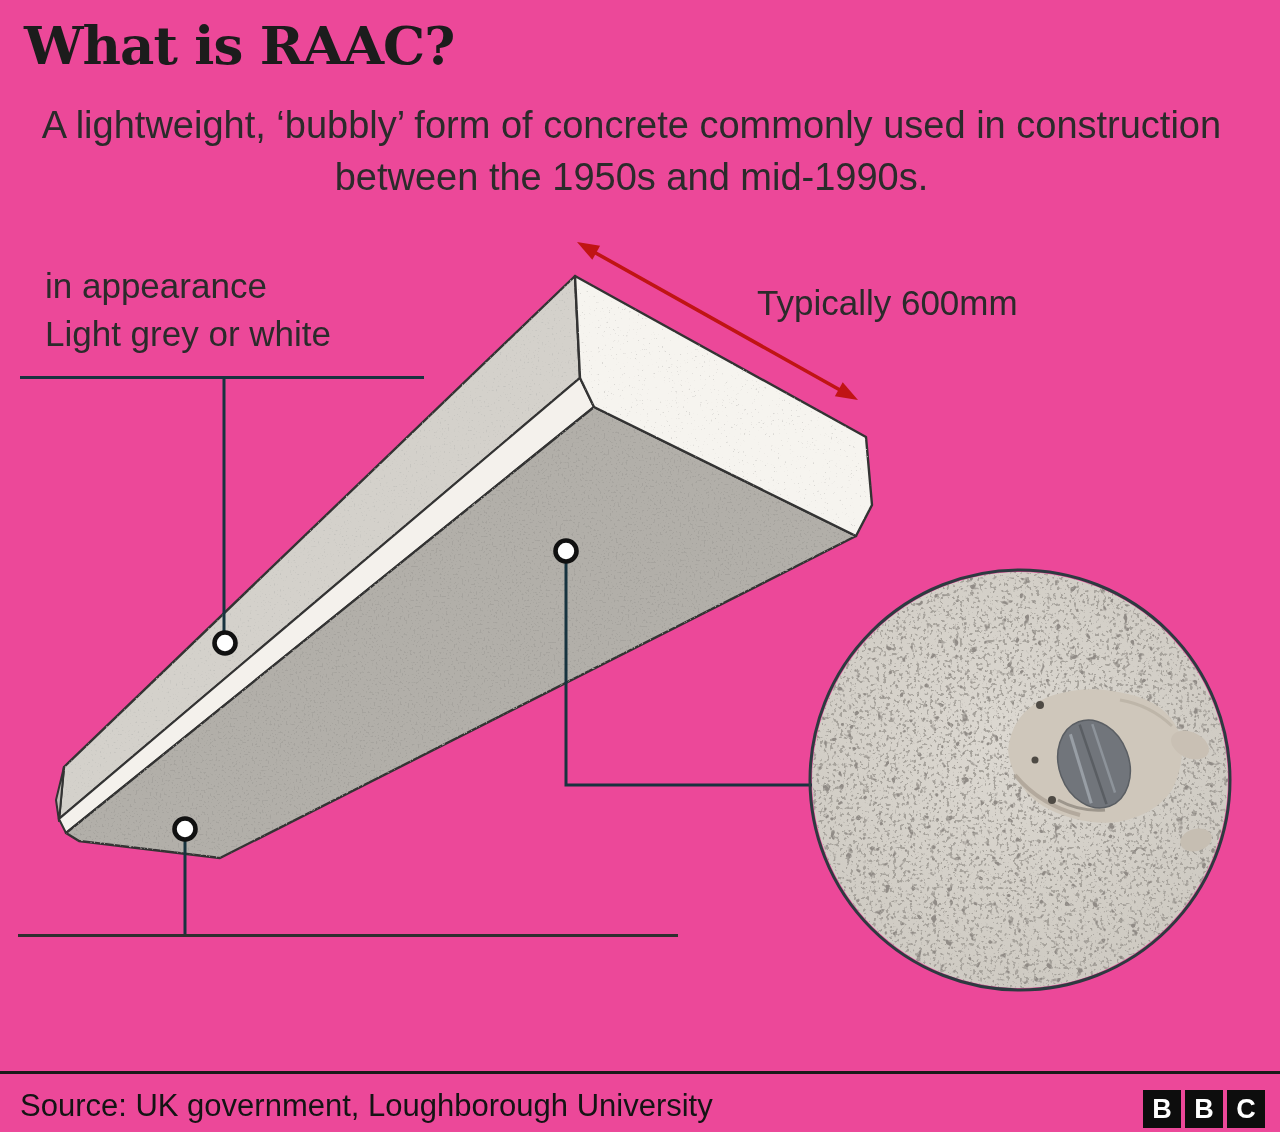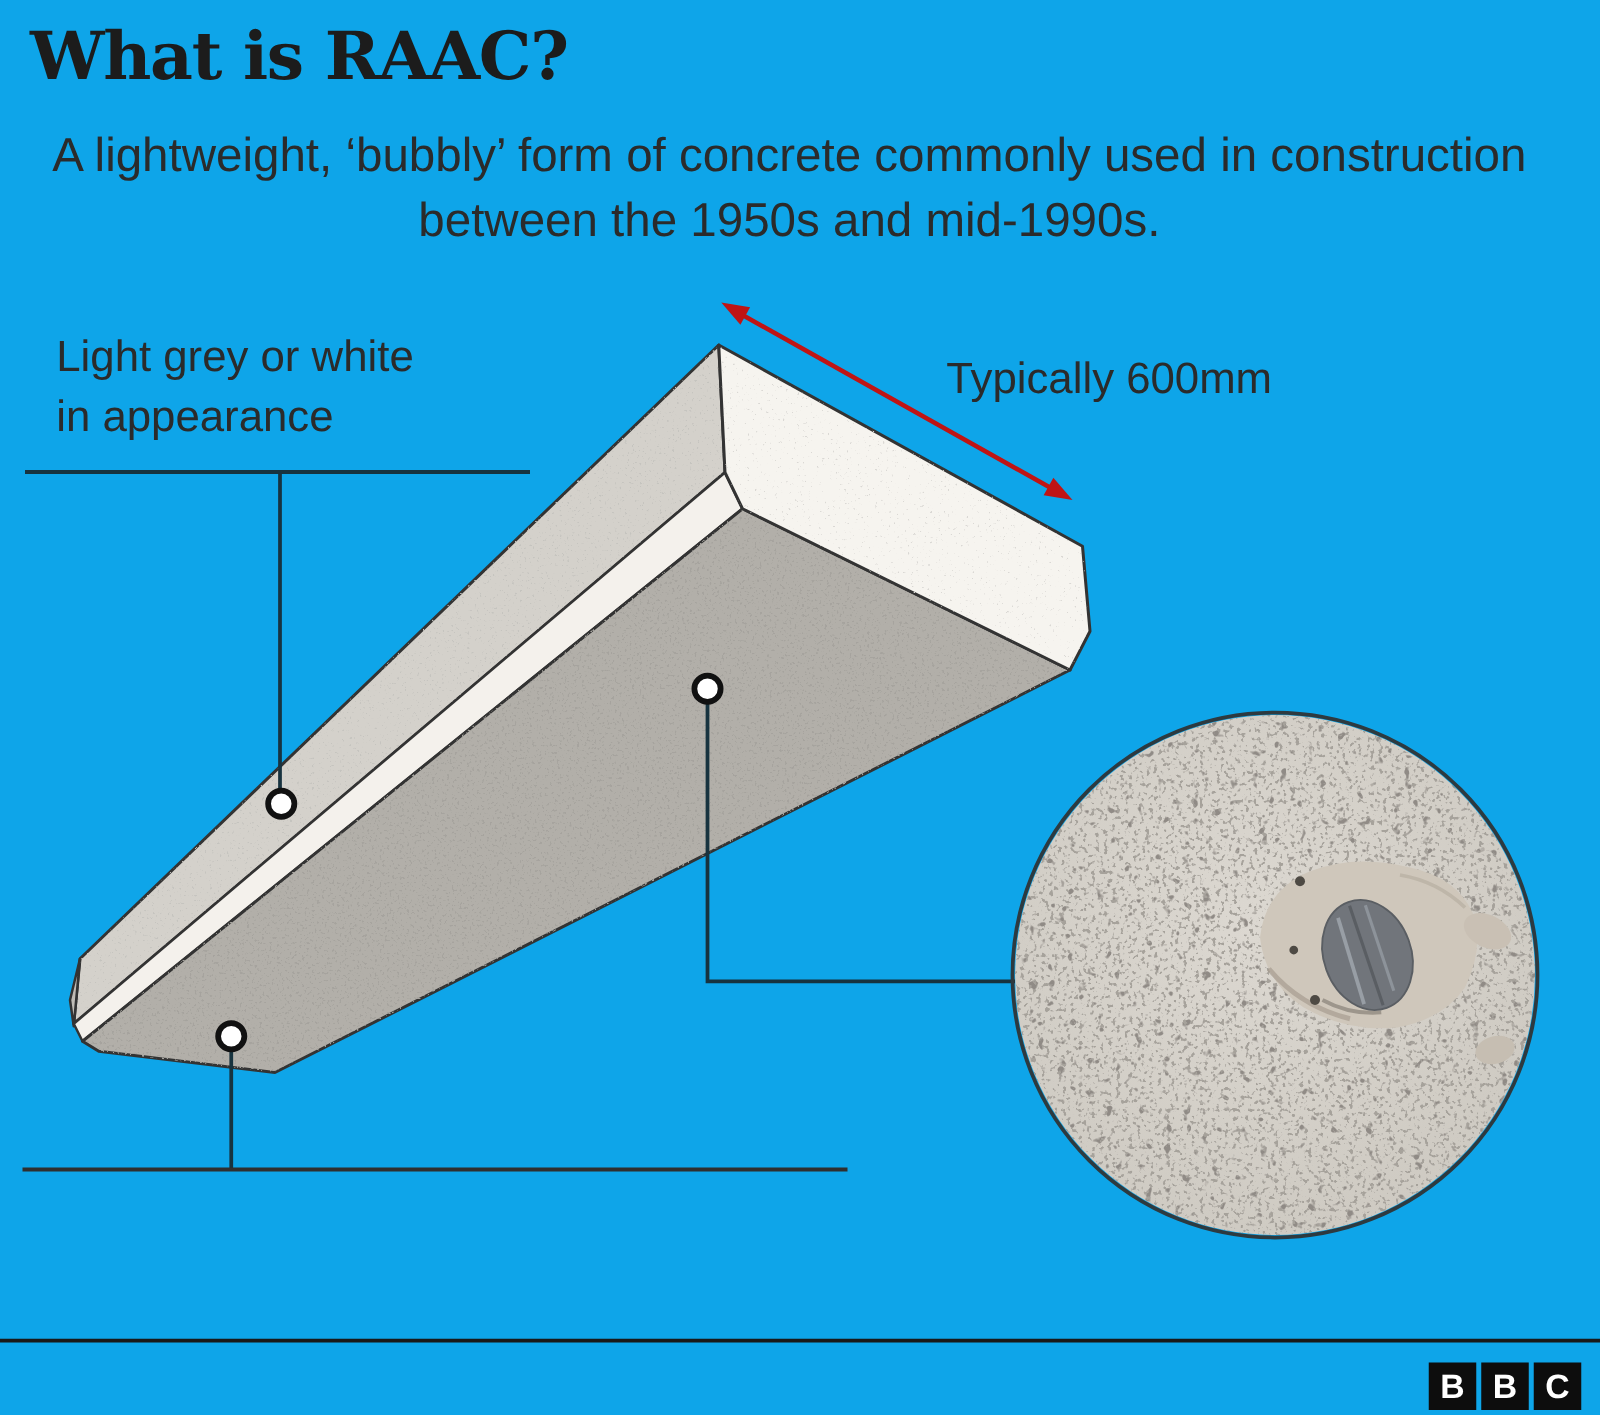--- a/index.html
+++ b/index.html
@@ -1,17 +1,17 @@
 <!DOCTYPE html>
 <html style="--text-dark: #1c1c1c; --arrow-red: #c01414; --callout-line: #17333f; --label-rule-dark: #2f2f2f; --footer-rule: #191919; --beam-outline: #333333; --beam-top-face: #d4d1cb; --beam-end-face: #f6f4ef; --beam-chamfer: #f4f1ec; --beam-front-face: #b2afa9; --beam-left-cap: #bfbcb6; --inset-base: #d8d4cd; --inset-ring: #2d3a40; --rebar-grey: #71757b; --bbc-block: #0d0d0d;"><head>
 <meta charset="utf-8">
 <style>
   html,body{margin:0;padding:0;background:#ffffff;}
   .canvas{
-    position:relative;width:1280px;height:1132px;background:#0ea5e9;overflow:hidden;
+    position:relative;width:1280px;height:1132px;background:#ec4899;overflow:hidden;
     font-family:"Liberation Sans","DejaVu Sans",sans-serif;color:var(--text-dark,#1c1c1c);
   }
   .abs{position:absolute;}
   .page-title{
     left:24px;top:14px;
     font-family:"DejaVu Serif","Liberation Serif",serif;
     font-weight:700;font-size:53px;letter-spacing:-1px;color:var(--text-dark,#1c1c1c);
   }
   .subtitle{
     left:24px;top:99px;width:1215px;
@@ -132,25 +132,26 @@
         <ellipse cx="1094" cy="764" rx="35" ry="45" style="fill:var(--rebar-grey)" stroke="#5a5e63" stroke-width="1.5"></ellipse>
         <line x1="1082" y1="728" x2="1078" y2="800" stroke="#989ea5" stroke-width="3"></line>
         <line x1="1094" y1="722" x2="1092" y2="806" stroke="#5a5e63" stroke-width="2.5"></line>
         <line x1="1106" y1="726" x2="1104" y2="798" stroke="#8d939a" stroke-width="2.5"></line>
       </g>
     </g>
     <circle cx="1020" cy="780" r="210" fill="none" style="stroke:var(--inset-ring)" stroke-width="3"></circle>
   </svg>
 
   <div class="abs callout-label label-appearance">
+    <div>in appearance</div>
     <div>Light grey or white</div>
-    <div>in appearance</div>
   </div>
   <div class="abs callout-label label-width">Typically 600mm</div>
 
   <div class="abs footer-rule"></div>
+  <div class="abs source-line">Source: UK government, Loughborough University</div>
   <div class="abs bbc-logo">
     <div class="bbc-block">B</div>
     <div class="bbc-block">B</div>
     <div class="bbc-block">C</div>
   </div>
 
 </div>
 
 </body></html>

